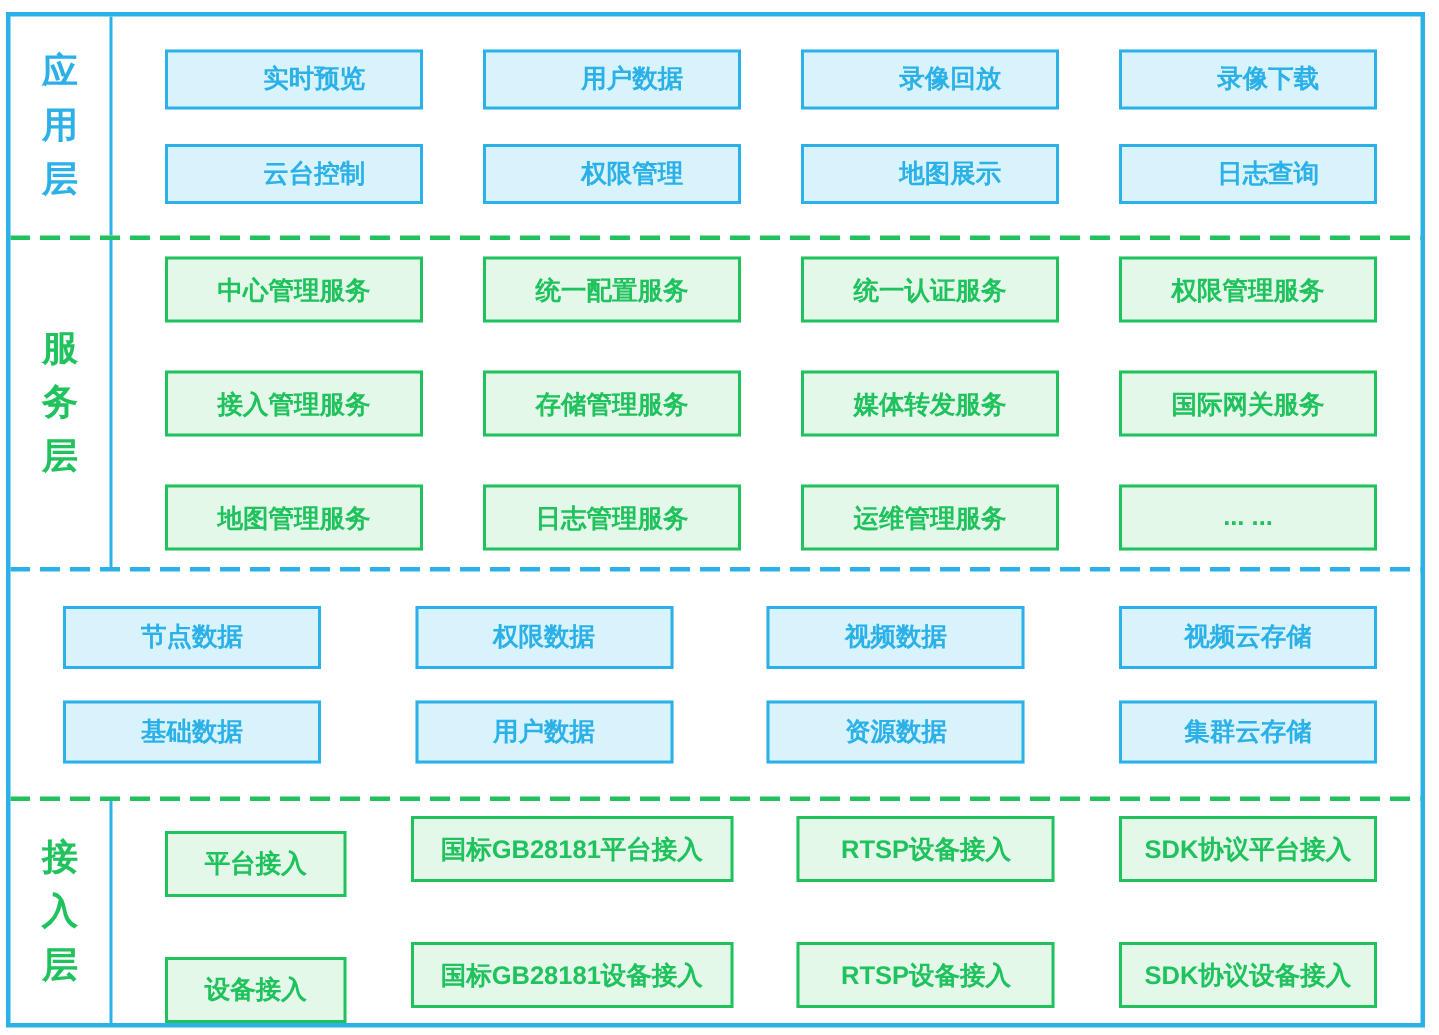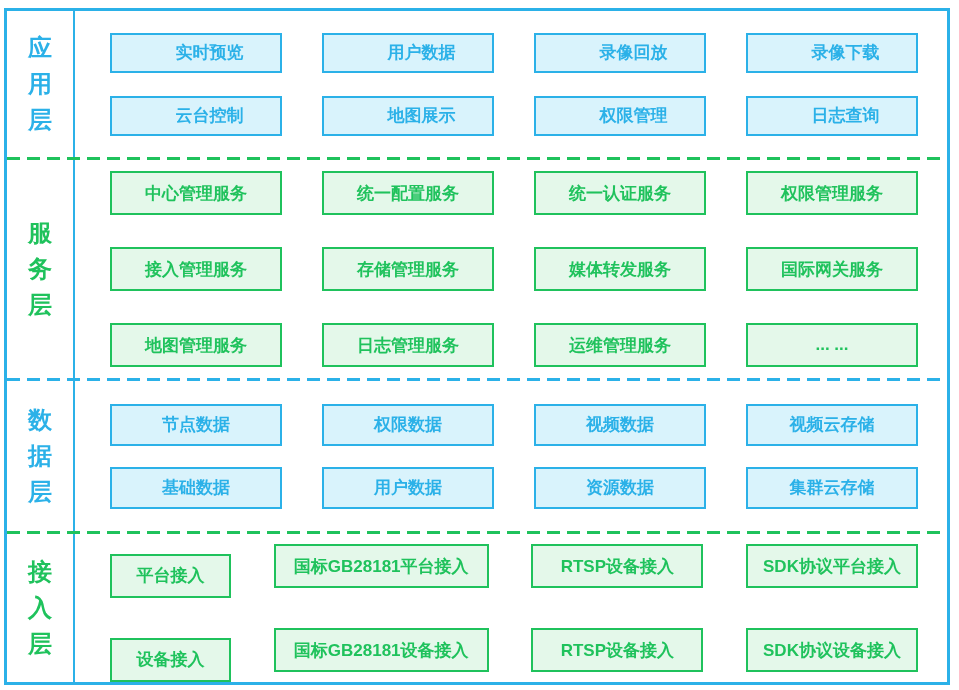--- a/index.html
+++ b/index.html
@@ -69,22 +69,22 @@
       </div>
       <div class="content">
         <div class="row">
           <div class="box blue">实时预览</div>
           <div class="box blue">用户数据</div>
           <div class="box blue">录像回放</div>
           <div class="box blue">录像下载</div>
         </div>
         <div class="row">
           <div class="box blue">云台控制</div>
+          <div class="box blue">权限管理</div>
           <div class="box blue">地图展示</div>
-          <div class="box blue">权限管理</div>
           <div class="box blue">日志查询</div>
         </div>
       </div>
     </div>
 
     <div class="sep sep-green"></div>
 
     <div class="band band-service">
       <div class="label-cell">
         <div class="v-text green-text">服务层</div>
@@ -107,23 +107,20 @@
           <div class="box green">日志管理服务</div>
           <div class="box green">运维管理服务</div>
           <div class="box green">... ...</div>
         </div>
       </div>
     </div>
 
     <div class="sep sep-blue"></div>
 
     <div class="band band-data">
-      <div class="label-cell">
-        <div class="v-text blue-text">数据层</div>
-      </div>
       <div class="content">
         <div class="row">
           <div class="box blue">节点数据</div>
           <div class="box blue">权限数据</div>
           <div class="box blue">视频数据</div>
           <div class="box blue">视频云存储</div>
         </div>
         <div class="row">
           <div class="box blue">基础数据</div>
           <div class="box blue">用户数据</div>

